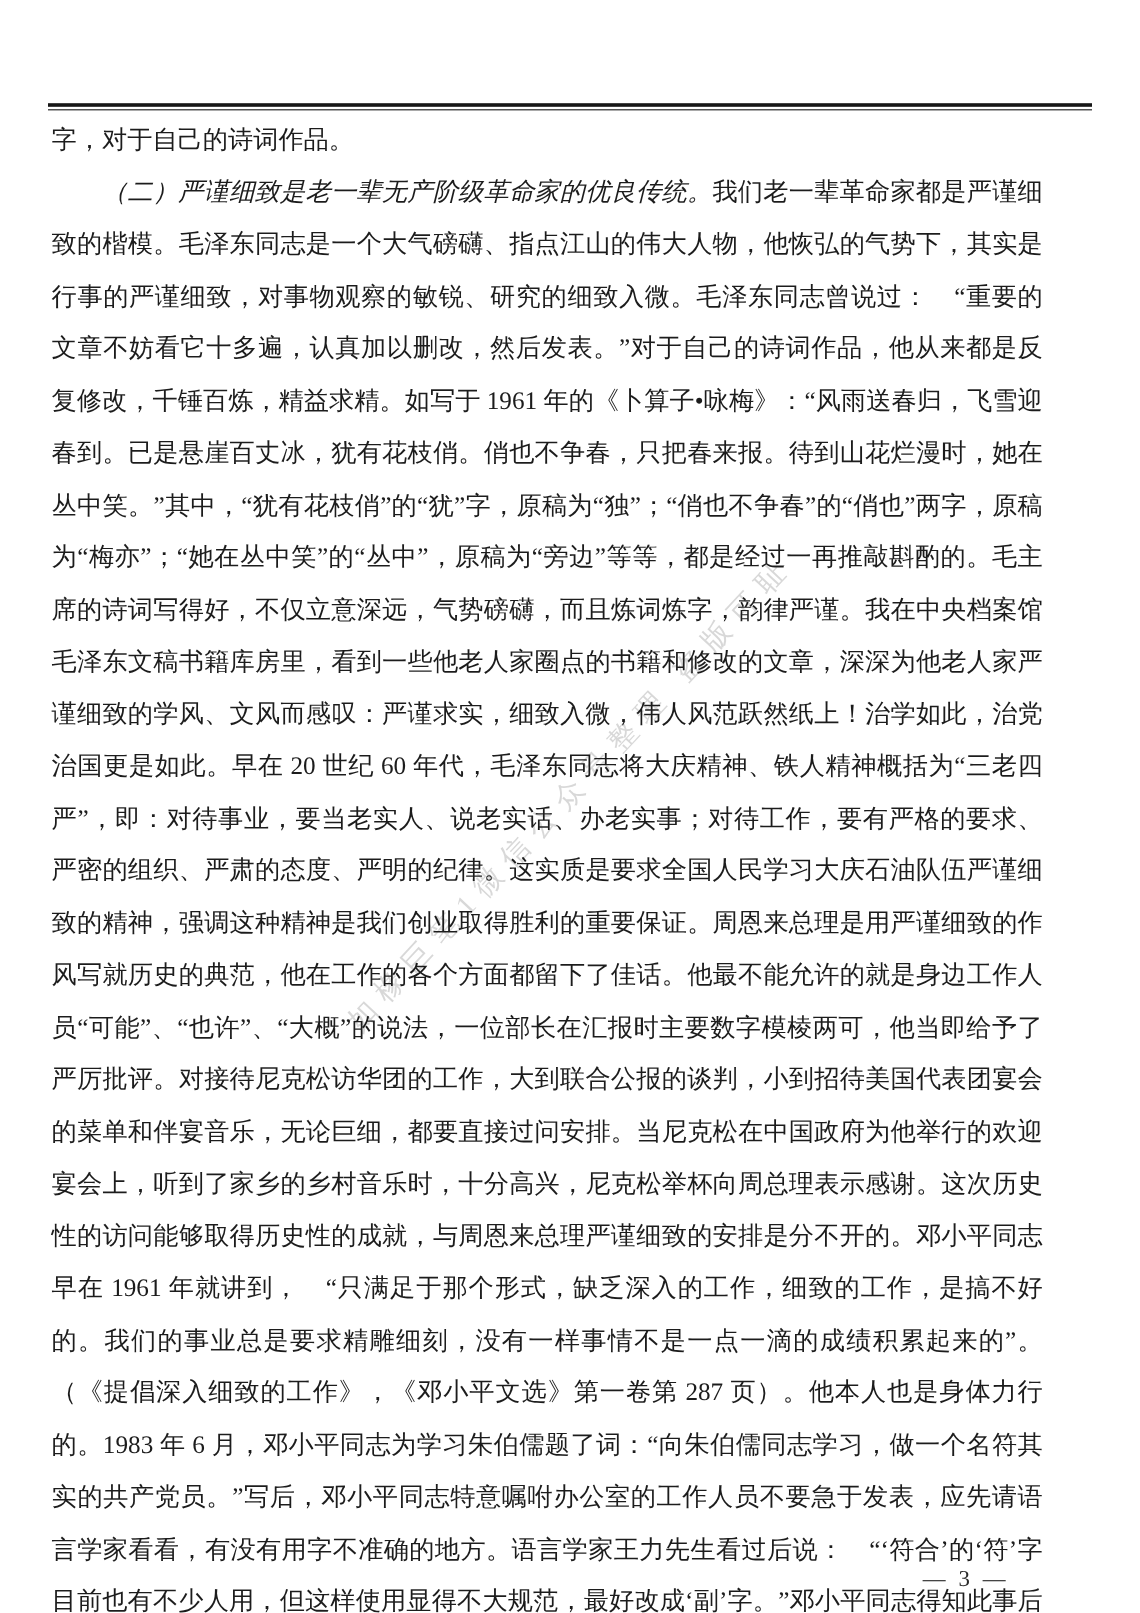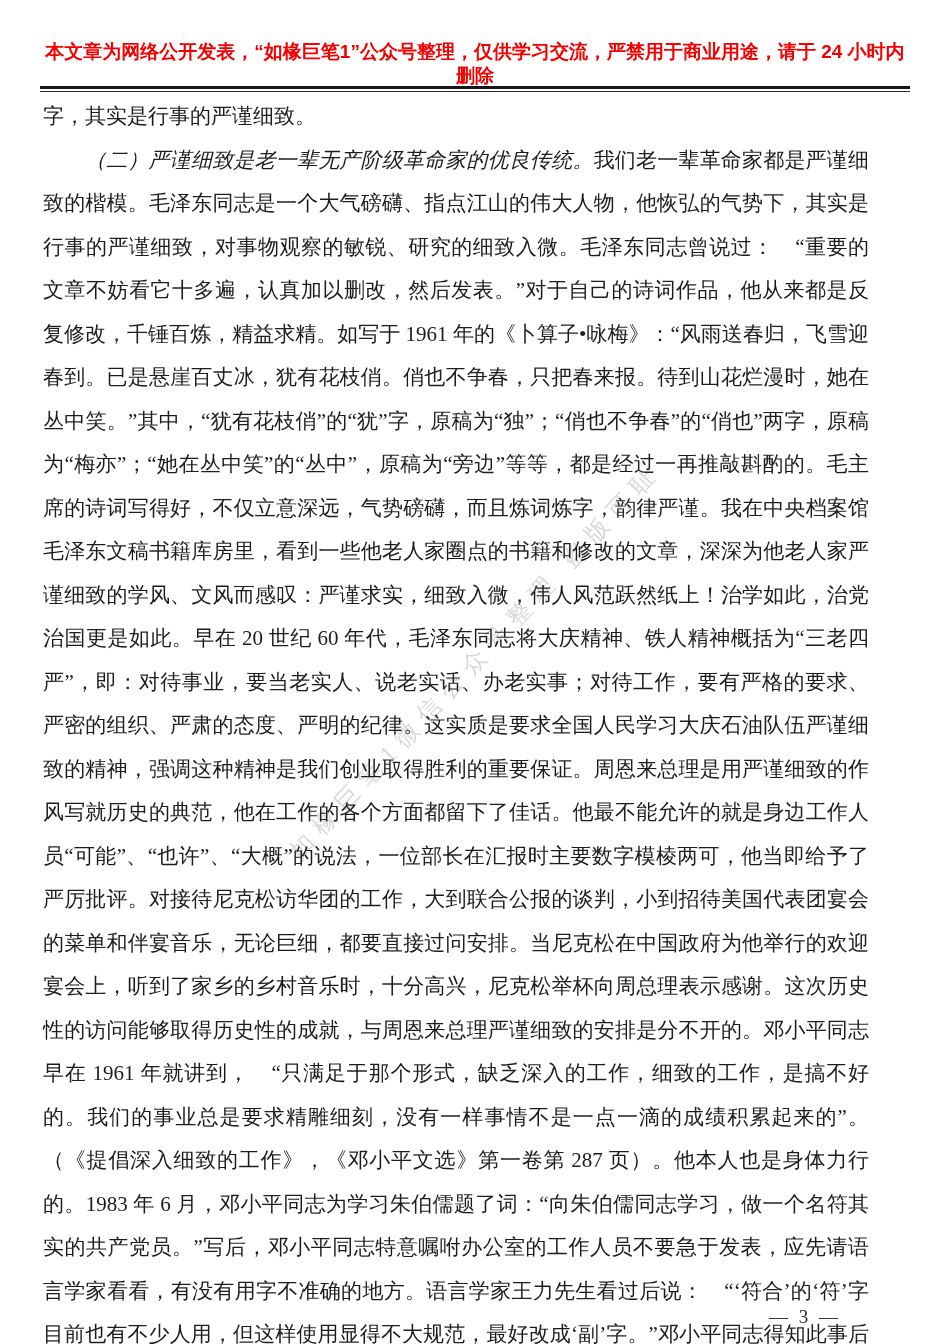--- a/index.html
+++ b/index.html
@@ -82,27 +82,26 @@
     font-size: 19px;
     letter-spacing: 3px;
     color: #2b2b2b;
   }
 </style>
 </head>
 <body>
 
 <div class="page">
 
-  <div class="notice">本文章为网络公开发表，“如椽巨笔1”公众号整理，仅供学习交流，严禁用于商业用途，请于 24 小时内删除</div>
 
   <div class="divider"></div>
 
   <div class="watermark">如椽巨笔1微信公众号整理 盗版可耻</div>
 
   <div class="content">
-    <p class="no-indent">字，其实是行事的严谨细致。</p>
+    <p class="no-indent">字，对于自己的诗词作品。</p>
     <p><span class="section-lead">（二）严谨细致是老一辈无产阶级革命家的优良传统。</span><span>我们老一辈革命家都是严谨细致的楷模。毛泽东同志是一个大气磅礴、指点江山的伟大人物，他恢弘的气势下，其实是行事的严谨细致，对事物观察的敏锐、研究的细致入微。毛泽东同志曾说过：　“重要的文章不妨看它十多遍，认真加以删改，然后发表。”对于自己的诗词作品，他从来都是反复修改，千锤百炼，精益求精。如写于 1961 年的《卜算子•咏梅》：“风雨送春归，飞雪迎春到。已是悬崖百丈冰，犹有花枝俏。俏也不争春，只把春来报。待到山花烂漫时，她在丛中笑。”其中，“犹有花枝俏”的“犹”字，原稿为“独”；“俏也不争春”的“俏也”两字，原稿为“梅亦”；“她在丛中笑”的“丛中”，原稿为“旁边”等等，都是经过一再推敲斟酌的。毛主席的诗词写得好，不仅立意深远，气势磅礴，而且炼词炼字，韵律严谨。我在中央档案馆毛泽东文稿书籍库房里，看到一些他老人家圈点的书籍和修改的文章，深深为他老人家严谨细致的学风、文风而感叹：严谨求实，细致入微，伟人风范跃然纸上！治学如此，治党治国更是如此。早在 20 世纪 60 年代，毛泽东同志将大庆精神、铁人精神概括为“三老四严”，即：对待事业，要当老实人、说老实话、办老实事；对待工作，要有严格的要求、严密的组织、严肃的态度、严明的纪律。这实质是要求全国人民学习大庆石油队伍严谨细致的精神，强调这种精神是我们创业取得胜利的重要保证。周恩来总理是用严谨细致的作风写就历史的典范，他在工作的各个方面都留下了佳话。他最不能允许的就是身边工作人员“可能”、“也许”、“大概”的说法，一位部长在汇报时主要数字模棱两可，他当即给予了严厉批评。对接待尼克松访华团的工作，大到联合公报的谈判，小到招待美国代表团宴会的菜单和伴宴音乐，无论巨细，都要直接过问安排。当尼克松在中国政府为他举行的欢迎宴会上，听到了家乡的乡村音乐时，十分高兴，尼克松举杯向周总理表示感谢。这次历史性的访问能够取得历史性的成就，与周恩来总理严谨细致的安排是分不开的。邓小平同志早在 1961 年就讲到，　“只满足于那个形式，缺乏深入的工作，细致的工作，是搞不好的。我们的事业总是要求精雕细刻，没有一样事情不是一点一滴的成绩积累起来的”。（《提倡深入细致的工作》，《邓小平文选》第一卷第 287 页）。他本人也是身体力行的。1983 年 6 月，邓小平同志为学习朱伯儒题了词：“向朱伯儒同志学习，做一个名符其实的共产党员。”写后，邓小平同志特意嘱咐办公室的工作人员不要急于发表，应先请语言学家看看，有没有用字不准确的地方。语言学家王力先生看过后说：　“‘符合’的‘符’字目前也有不少人用，但这样使用显得不大规范，最好改成‘副’字。”邓小平同志得知此事后很高兴，马上提笔说：　“再重写一张，用字不规范，这样不好。”国家大事那么繁重，还不忘记一字一句，足见小平同志的细致作风了。</span></p>
 
   </div>
 
   <div class="page-number">— 3 —</div>
 
 </div>
 
 </body></html>

